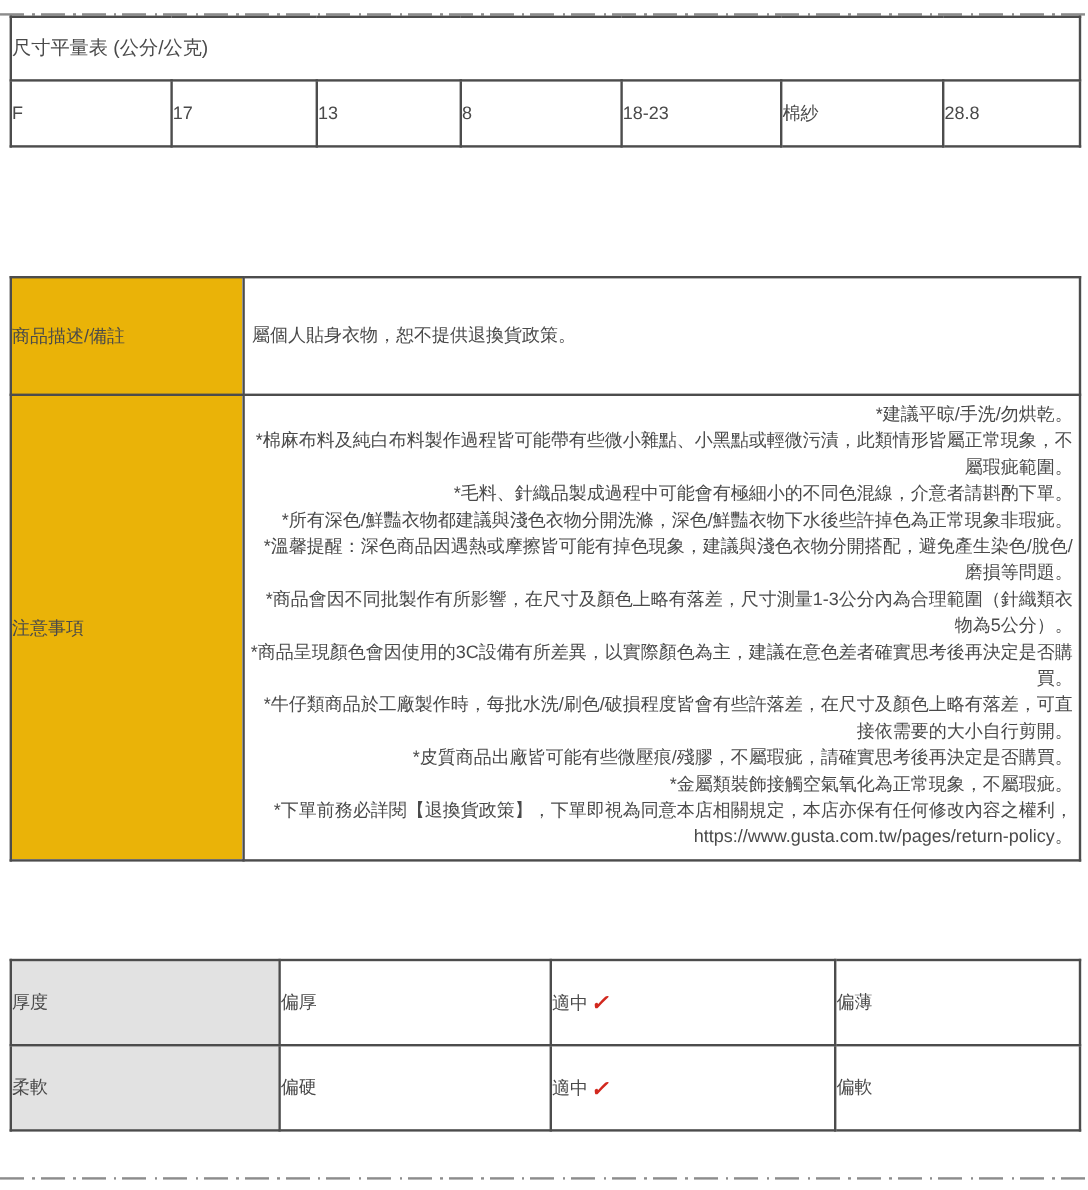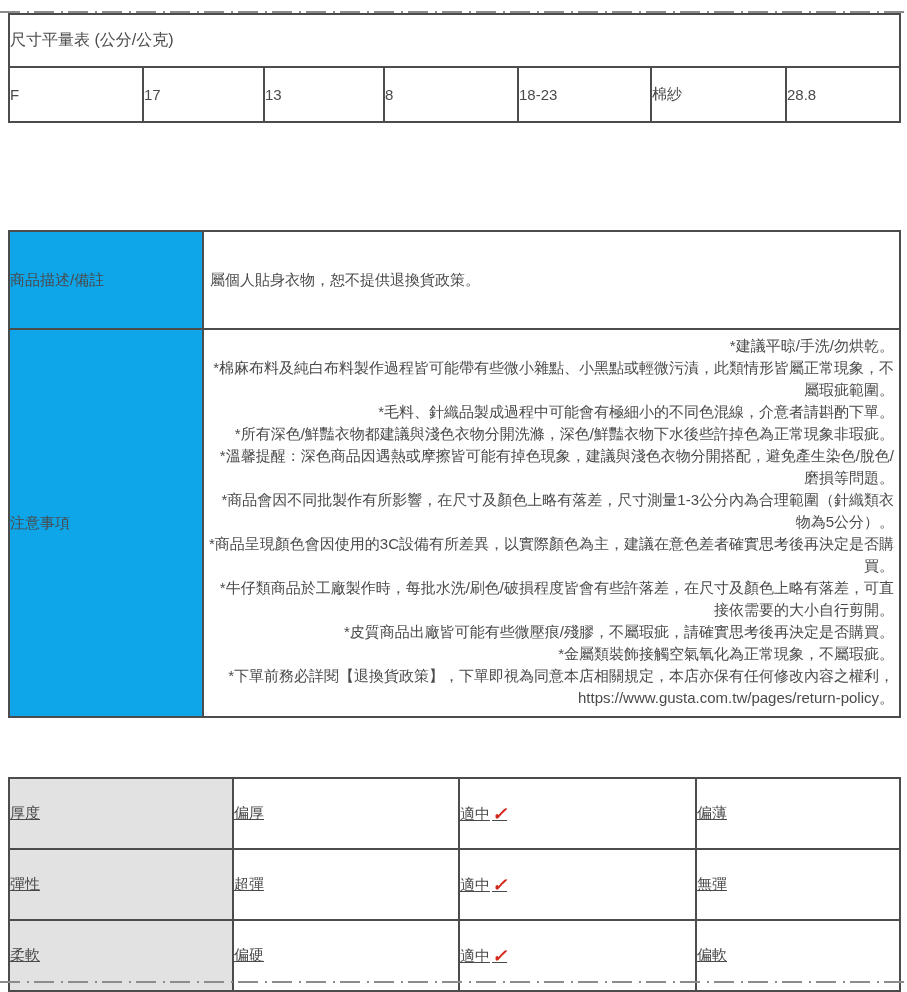--- a/index.html
+++ b/index.html
@@ -43,27 +43,27 @@
   }
 
   
   .size-table { top: 13px; }
   .size-table .title-cell { height: 51px; font-size: 16px; background: #ffffff; }
   .size-table .header-row td { height: 53px; background: #eaeaea; }
   .size-table .data-row td { height: 53px; background: #ffffff; }
 
   
   .info-table { top: 230px; }
-  .info-table .label-cell { background: #0ea5e9; font-size: 15px; }
+  .info-table .label-cell { background: #eab308; font-size: 15px; }
   .info-table .desc-cell { height: 88px; text-align: left; padding: 4px 6px; line-height: 22px; }
   .info-table .notes-cell { text-align: left; padding: 5px 5px 7px 5px; }
   .note-line { font-size: 15px; line-height: 22px; text-align: right; }
 
   
-  .attr-table { top: 777px; text-decoration: underline; }
+  .attr-table { top: 799px; }
   .attr-table td { height: 69px; }
   .attr-table .label-cell { background: #e2e2e2; }
   .check-mark {
     color: #d2281e;
     font-size: 18px;
     font-weight: bold;
     font-style: italic;
     margin-left: 2px;
     vertical-align: -1px;
   }
@@ -136,26 +136,20 @@
       <col style="width:204px">
   </colgroup>
   <tbody>
     <tr>
       <td class="label-cell">厚度</td>
       <td><span>偏厚</span><span class="check-mark"></span></td>
       <td><span>適中</span><span class="check-mark">✓</span></td>
       <td><span>偏薄</span><span class="check-mark"></span></td>
     </tr>
     <tr>
-      <td class="label-cell">彈性</td>
-      <td><span>超彈</span><span class="check-mark"></span></td>
-      <td><span>適中</span><span class="check-mark">✓</span></td>
-      <td><span>無彈</span><span class="check-mark"></span></td>
-    </tr>
-    <tr>
       <td class="label-cell">柔軟</td>
       <td><span>偏硬</span><span class="check-mark"></span></td>
       <td><span>適中</span><span class="check-mark">✓</span></td>
       <td><span>偏軟</span><span class="check-mark"></span></td>
     </tr>
   </tbody>
 </table>
 
 <div class="dashline dash-bottom"></div>
 

